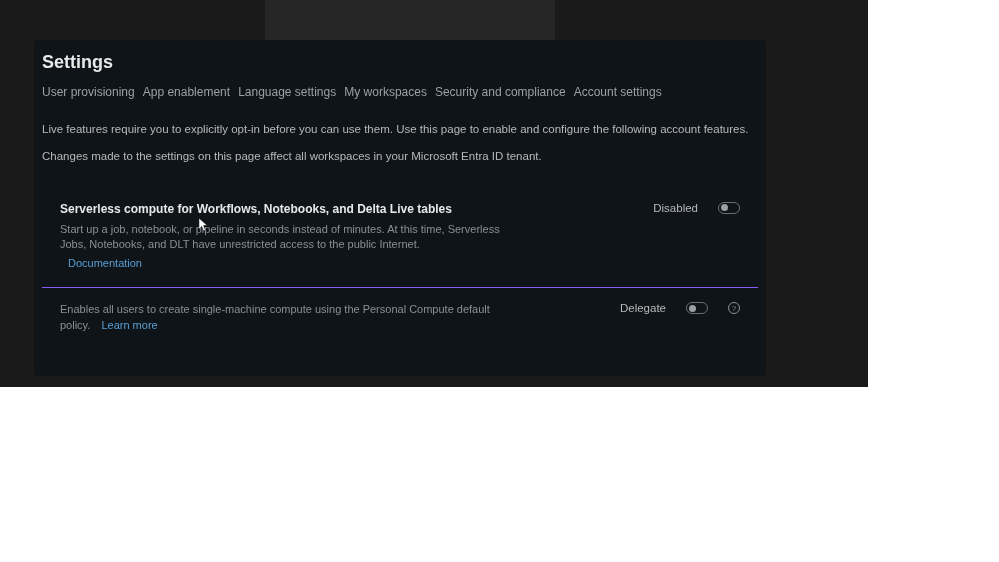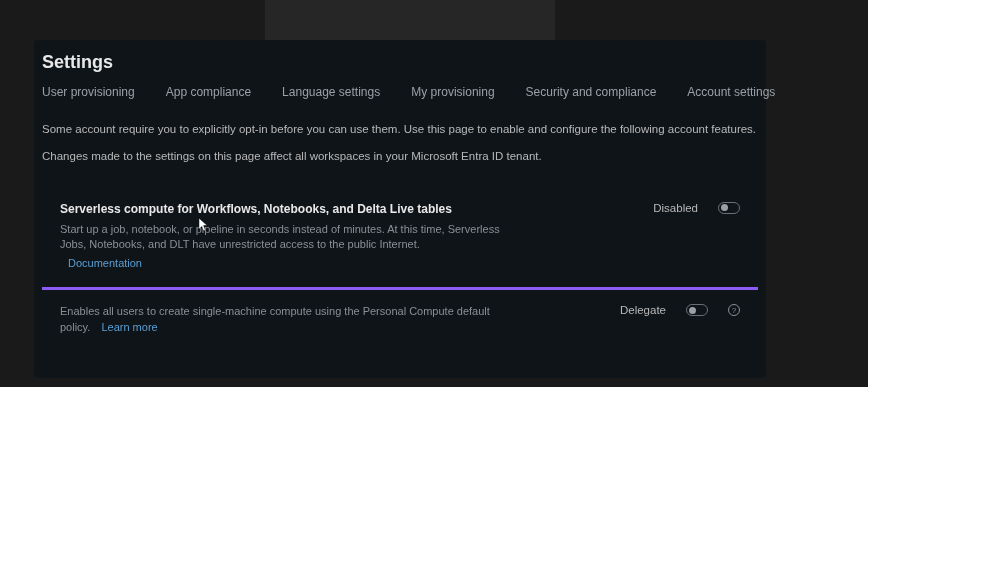--- a/index.html
+++ b/index.html
@@ -39,21 +39,21 @@
       color: #d8d8d8;
     }
     .modal-title {
       font-size: 18px;
       font-weight: 600;
       color: #e8e8e8;
       margin-bottom: 8px;
     }
     .tabs {
       display: flex;
-      gap: 31px;
+      gap: 8px;
       border-bottom: 0px solid #333;
       margin-bottom: 14px;
     }
     .tab {
       font-size: 12px;
       color: #9aa0a6;
       padding: 4px 0 8px 0;
       cursor: pointer;
       white-space: nowrap;
     }
@@ -65,21 +65,21 @@
       font-size: 11.5px;
       color: #b8b8b8;
       line-height: 1.5;
       margin-bottom: 10px;
     }
     .feature-list {
       margin-top: 22px;
     }
     .feature {
       padding: 14px 18px 16px 18px;
-      border-bottom: 3px solid #8b5cf6;
+      border-bottom: 1px solid #8b5cf6;
       display: flex;
       justify-content: space-between;
       align-items: flex-start;
     }
     .feature:last-child {
       border-bottom: none;
     }
     .feature-left {
       flex: 1;
       max-width: 460px;
@@ -159,28 +159,28 @@
 <body>
 
 <div class="backdrop">
   <div class="backdrop-faint"></div>
 
   <div class="modal">
     <div class="modal-title">Settings</div>
 
     <div class="tabs">
       <div class="tab">User provisioning</div>
-      <div class="tab">App compliance</div>
+      <div class="tab">App enablement</div>
       <div class="tab">Language settings</div>
-      <div class="tab">My provisioning</div>
+      <div class="tab">My workspaces</div>
       <div class="tab">Security and compliance</div>
       <div class="tab">Account settings</div>
     </div>
 
-    <div class="description">Some account require you to explicitly opt-in before you can use them. Use this page to enable and configure the following account features.</div>
+    <div class="description">Live features require you to explicitly opt-in before you can use them. Use this page to enable and configure the following account features.</div>
     <div class="description">Changes made to the settings on this page affect all workspaces in your Microsoft Entra ID tenant.</div>
 
     <div class="feature-list">
 
       <div class="feature">
         <div class="feature-left">
           <div class="feature-title">Serverless compute for Workflows, Notebooks, and Delta Live tables</div>
           <div class="feature-desc">Start up a job, notebook, or pipeline in seconds instead of minutes. At this time, Serverless Jobs, Notebooks, and DLT have unrestricted access to the public Internet.</div>
           <a class="feature-link block">Documentation</a>
         </div>

